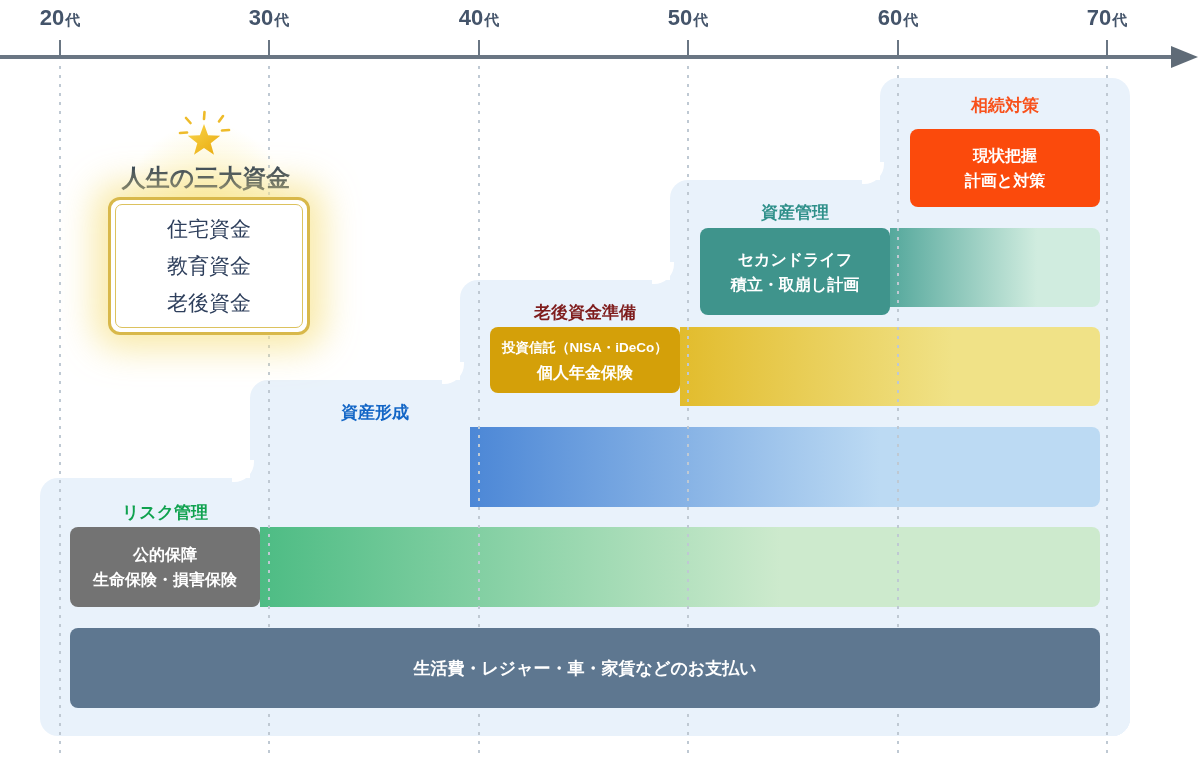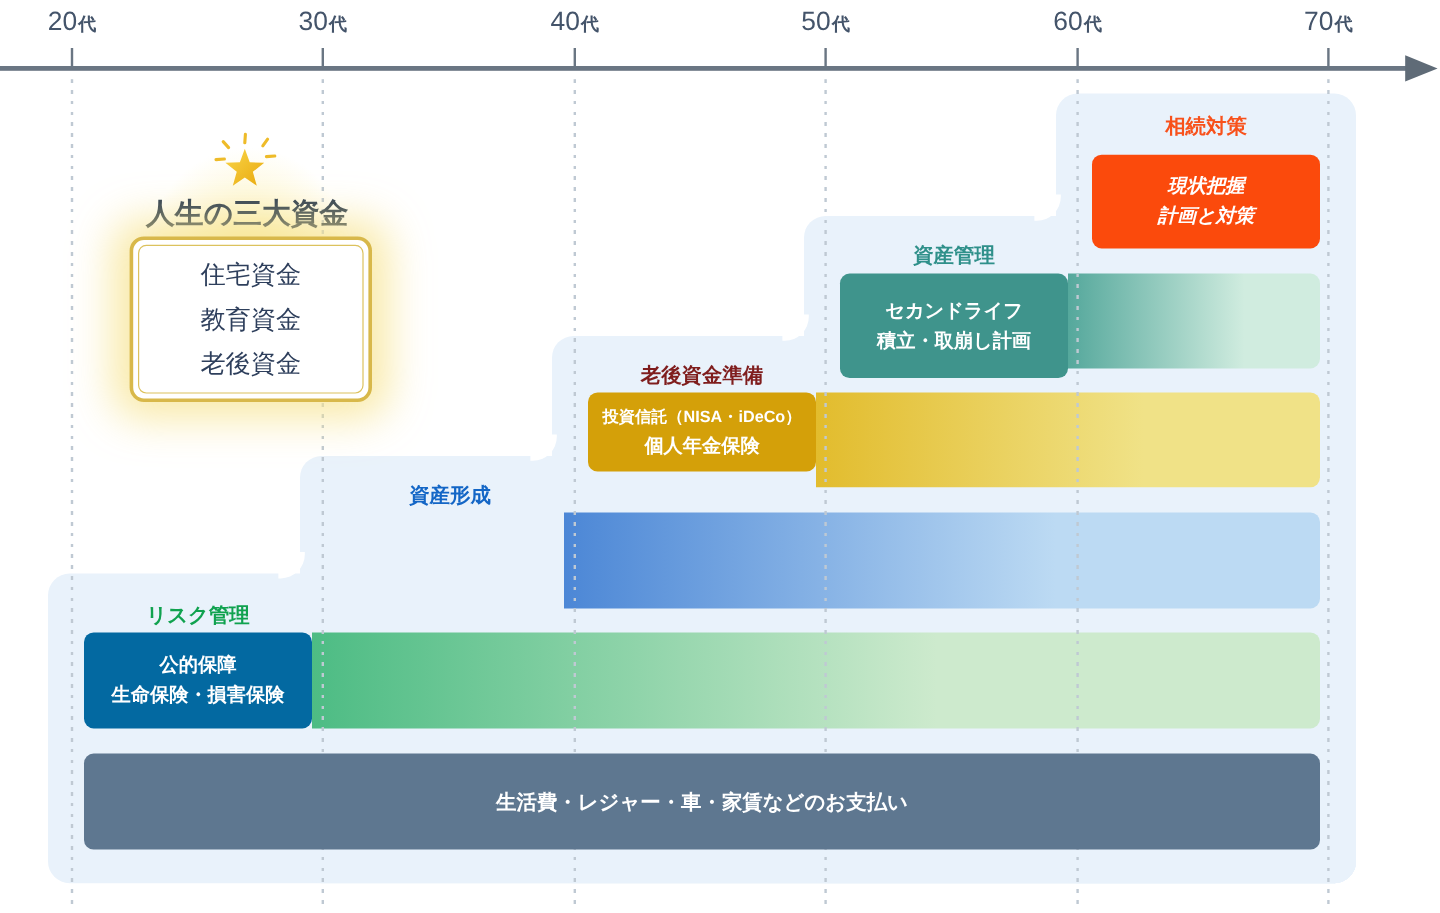--- a/index.html
+++ b/index.html
@@ -22,51 +22,51 @@
   
   .vline{position:absolute;top:66px;height:691px;width:2px;z-index:2;
     background-image:repeating-linear-gradient(to bottom,#bfc9d3 0 3px,transparent 3px 9px);}
 
   
   .axis-line{position:absolute;left:0;top:55px;width:1180px;height:4px;background:#6a7683;z-index:5;}
   .axis-arrow{position:absolute;left:1171px;top:46px;width:0;height:0;z-index:5;
     border-left:27px solid #5f6b77;border-top:11px solid transparent;border-bottom:11px solid transparent;}
   .tick{position:absolute;top:40px;width:2px;height:15px;background:#6a7683;z-index:5;}
   .tick-label{position:absolute;top:5px;z-index:5;color:#44546a;white-space:nowrap;transform:translateX(-50%);}
-  .tick-label .num{font-size:22px;font-weight:normal;}
+  .tick-label .num{font-size:22px;font-weight:bold;}
   .tick-label .suf{font-size:15px;font-weight:600;margin-left:1px;}
 
   
   .row-label{position:absolute;z-index:3;font-size:17px;font-weight:bold;transform:translateX(-50%);white-space:nowrap;}
   .row-box{position:absolute;z-index:3;width:190px;border-radius:8px;color:#ffffff;font-weight:bold;
     display:flex;flex-direction:column;align-items:center;justify-content:center;text-align:center;}
   .row-box .line{font-size:16px;line-height:25px;white-space:nowrap;}
   .row-box .line-small{font-size:13.5px;}
   .row-tail{position:absolute;z-index:1;border-radius:0 8px 8px 0;}
 
   #label-inherit{left:1005px;top:94px;color:#f8511b;}
-  #box-inherit{left:910px;top:129px;height:78px;background:#fb4a0c;font-style:italic;}
+  #box-inherit{left:910px;top:129px;height:78px;background:#fb4a0c;}
 
   #label-manage{left:795px;top:201px;color:#2f908a;}
   #box-manage{left:700px;top:228px;height:87px;background:#3f948c;}
   #tail-manage{left:890px;top:228px;width:210px;height:79px;
     background:linear-gradient(90deg,#55a89c 0%,#d0ecdf 70%);}
 
   #label-retire{left:585px;top:301px;color:#7f1d1d;}
   #box-retire{left:490px;top:327px;height:66px;background:#d4a009;}
   #tail-retire{left:680px;top:327px;width:420px;height:79px;
     background:linear-gradient(90deg,#e2bc2d 0%,#f0e287 65%);}
 
   #label-form{left:375px;top:401px;color:#1366c6;}
   #box-form{left:280px;top:427px;height:80px;background:#0f63c9;}
   #tail-form{left:470px;top:427px;width:630px;height:80px;
     background:linear-gradient(90deg,#4c87d6 0%,#bcdaf3 65%);}
 
   #label-risk{left:165px;top:501px;color:#10a24f;}
-  #box-risk{left:70px;top:527px;height:80px;background:#0369a1;}
+  #box-risk{left:70px;top:527px;height:80px;background:#737373;}
   #tail-risk{left:260px;top:527px;width:840px;height:80px;
     background:linear-gradient(90deg,#4dbc84 0%,#cdeacd 62%);}
 
   .base-bar{position:absolute;left:70px;top:628px;width:1030px;height:80px;z-index:3;
     background:#5e7790;border-radius:8px;color:#ffffff;font-weight:bold;font-size:17px;
     display:flex;align-items:center;justify-content:center;}
 
   
   .glow{position:absolute;left:90px;top:90px;width:234px;height:262px;z-index:1;
     background:radial-gradient(ellipse 50% 50% at center,rgba(250,236,160,0.9) 0%,rgba(253,245,200,0.5) 48%,rgba(255,255,255,0) 75%);}

